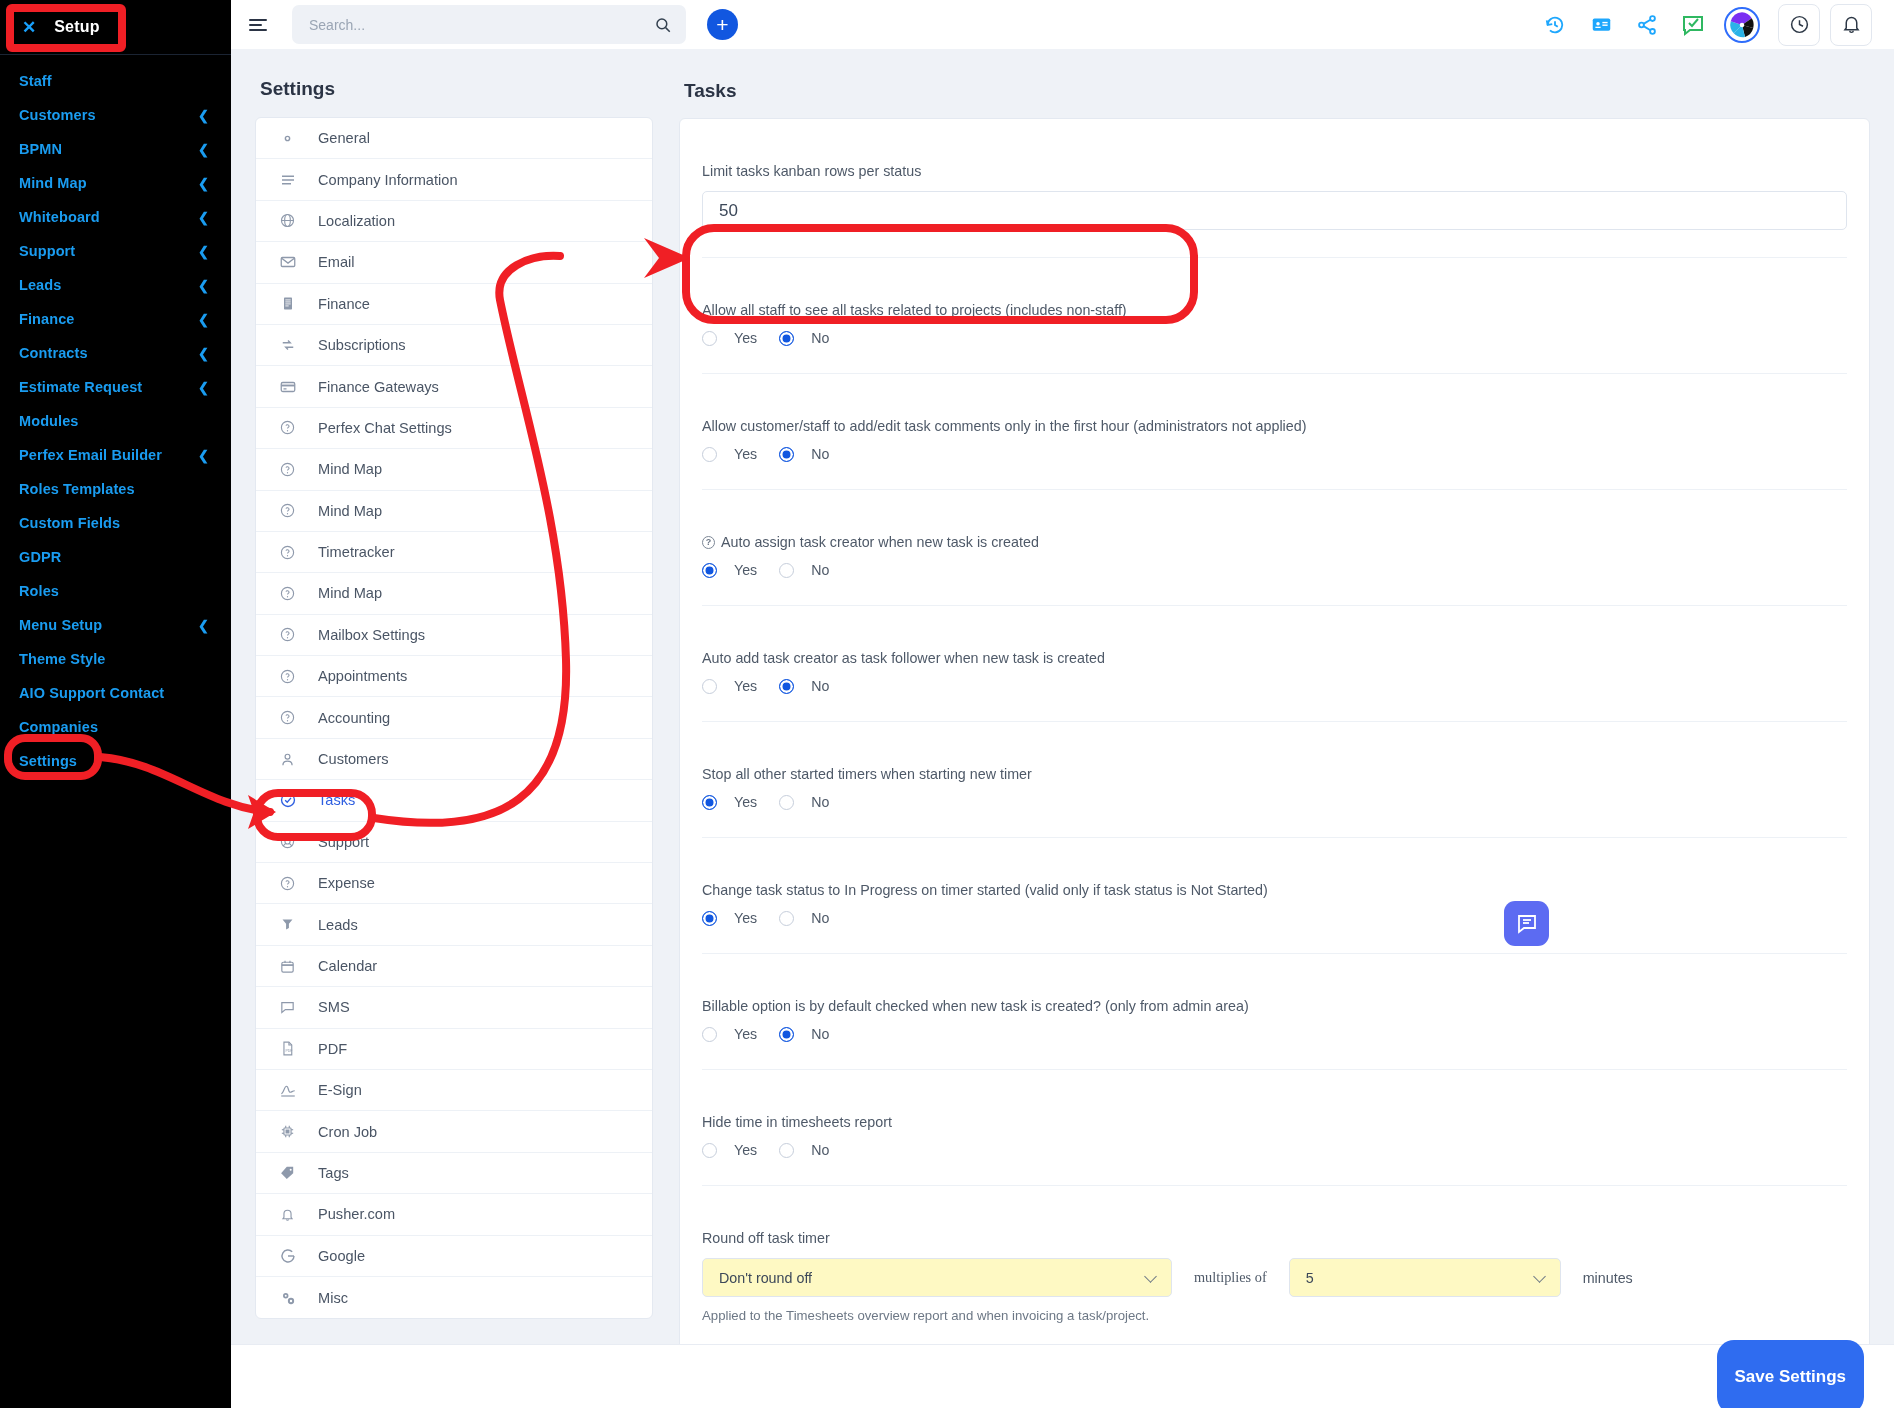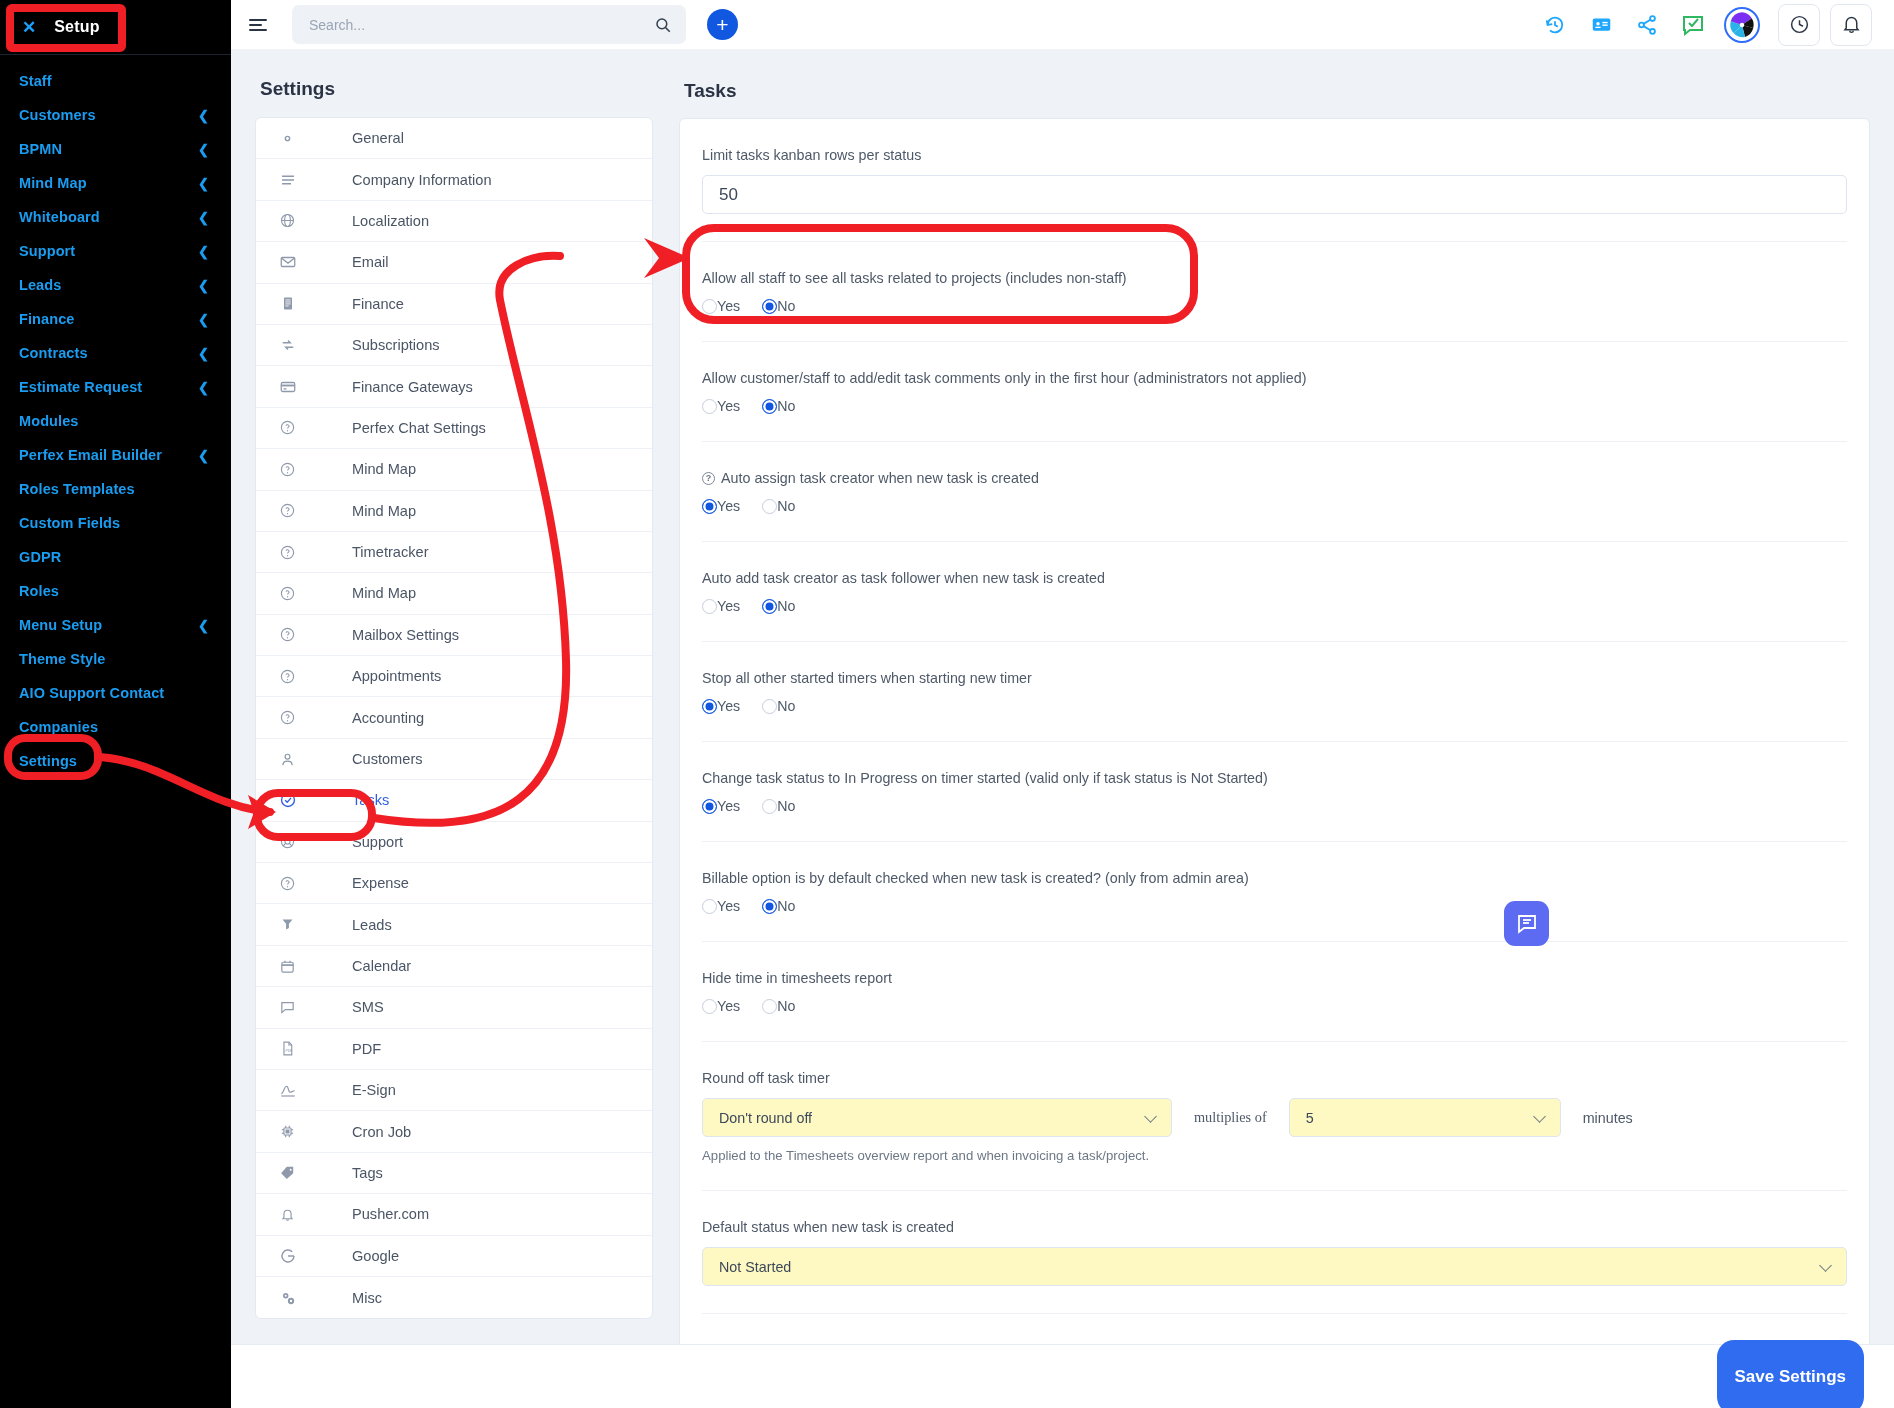--- a/index.html
+++ b/index.html
@@ -117,51 +117,51 @@
     overflow: hidden;
   }
   .setrow {
     display: flex; align-items: center; gap: 21px;
     height: 41.4px; padding-left: 22px;
     border-bottom: 1px solid #edf1f6;
     cursor: pointer;
   }
   .setrow:last-child { border-bottom: 0; }
   .setrow .ri { width: 19px; height: 19px; flex: none; display: flex; align-items: center; justify-content: center; }
-  .setrow .rl { font-size: 14.6px; color: #4a5565; margin-left: 34px; }
+  .setrow .rl { font-size: 14.6px; color: #4a5565; }
   .setrow.active .rl { color: #2f5fe0; }
 
   
   .card {
     background: #ffffff; border: 1px solid #e4e9f1; border-radius: 6px;
     position: relative;
   }
   .card-head {
     font-size: 19px; color: #2b3445; font-weight: bold;
     padding: 7px 0 16px 5px;
   }
   .card-body { padding: 0 22px; }
 
-  .fgroup { padding: 28px 0 27px 0; border-bottom: 1px solid #edf1f6; }
+  .fgroup { padding: 44px 0 27px 0; border-bottom: 1px solid #edf1f6; }
   .fgroup:last-child { border-bottom: 0; }
   .flabel { font-size: 14.3px; color: #4e5968; margin-bottom: 12px; display: flex; align-items: center; gap: 6px; }
   .qmark {
     width: 13px; height: 13px; border-radius: 50%; border: 1px solid #7c8796;
     font-size: 9px; color: #6a7585; display: inline-flex; align-items: center;
     justify-content: center; flex: none; font-weight: bold;
   }
   .finput {
     width: 100%; height: 39px; border: 1px solid #dfe5ee; border-radius: 5px;
     padding: 0 16px; font-size: 17px; color: #3c4859;
     font-family: "Liberation Sans", sans-serif; outline: none; background: #fff;
   }
   .hint { font-size: 13.2px; color: #6d7886; margin-top: 11px; }
 
   .radios { display: flex; align-items: center; gap: 4px; margin-top: 3px; }
-  .radio { display: flex; align-items: center; gap: 0; cursor: pointer; margin-right: 18px; }
+  .radio { display: flex; align-items: center; gap: 17px; cursor: pointer; margin-right: 18px; }
   .rdot {
     width: 15px; height: 15px; border-radius: 50%;
     border: 1px solid #c6cedb; background: #fff; flex: none;
     display: flex; align-items: center; justify-content: center;
   }
   .rdot.on { border-color: #1157e0; background: #1157e0; box-shadow: inset 0 0 0 2.5px #fff; }
   .rtext { font-size: 14.2px; color: #4e5968; }
 
   .selwrap { position: relative; }
   .selwrap::after {

